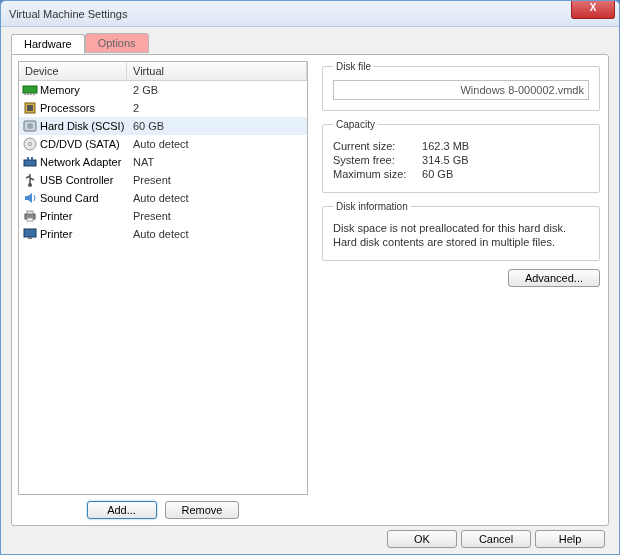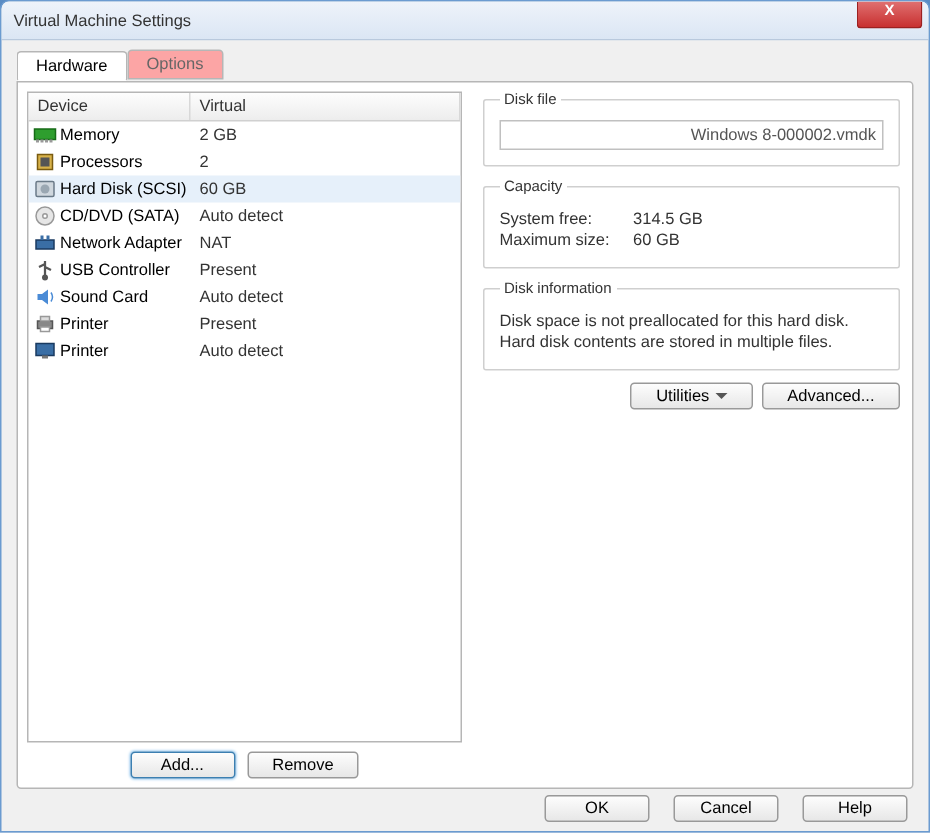--- a/index.html
+++ b/index.html
@@ -186,21 +186,21 @@
 .right-btns {
   display: flex;
   justify-content: flex-end;
   gap: 6px;
 }
 .footer {
   position: absolute;
   bottom: 6px;
   right: 14px;
   display: flex;
-  gap: 16px;
+  gap: 4px;
 }
 .tri-down {
   display: inline-block;
   width: 0; height: 0;
   border-left: 4px solid transparent;
   border-right: 4px solid transparent;
   border-top: 4px solid #555;
   vertical-align: middle;
   margin-left: 4px;
 }
@@ -353,40 +353,41 @@
 
     <div class="right-pane">
 
       <fieldset>
         <legend>Disk file</legend>
         <input class="file-box" value="Windows 8-000002.vmdk" style="">
       </fieldset>
 
       <fieldset>
         <legend>Capacity</legend>
+        <div class="kv">
+          <span class="k">Current size:</span>
+          <span>162.3 MB</span>
+        </div>
         <div class="kv">
           <span class="k">System free:</span>
           <span>314.5 GB</span>
         </div>
         <div class="kv">
           <span class="k">Maximum size:</span>
           <span>60 GB</span>
         </div>
       </fieldset>
 
       <fieldset>
         <legend>Disk information</legend>
         <div class="info-line">Disk space is not preallocated for this hard disk.</div>
         <div class="info-line">Hard disk contents are stored in multiple files.</div>
       </fieldset>
 
       <div class="right-btns">
-        <button class="win">
-          <span>Utilities</span><span class="tri-down"></span>
-        </button>
         <button class="win">Advanced...</button>
       </div>
 
     </div>
 
   </div>
 
   <div class="footer">
     <button class="win">OK</button>
     <button class="win">Cancel</button>

